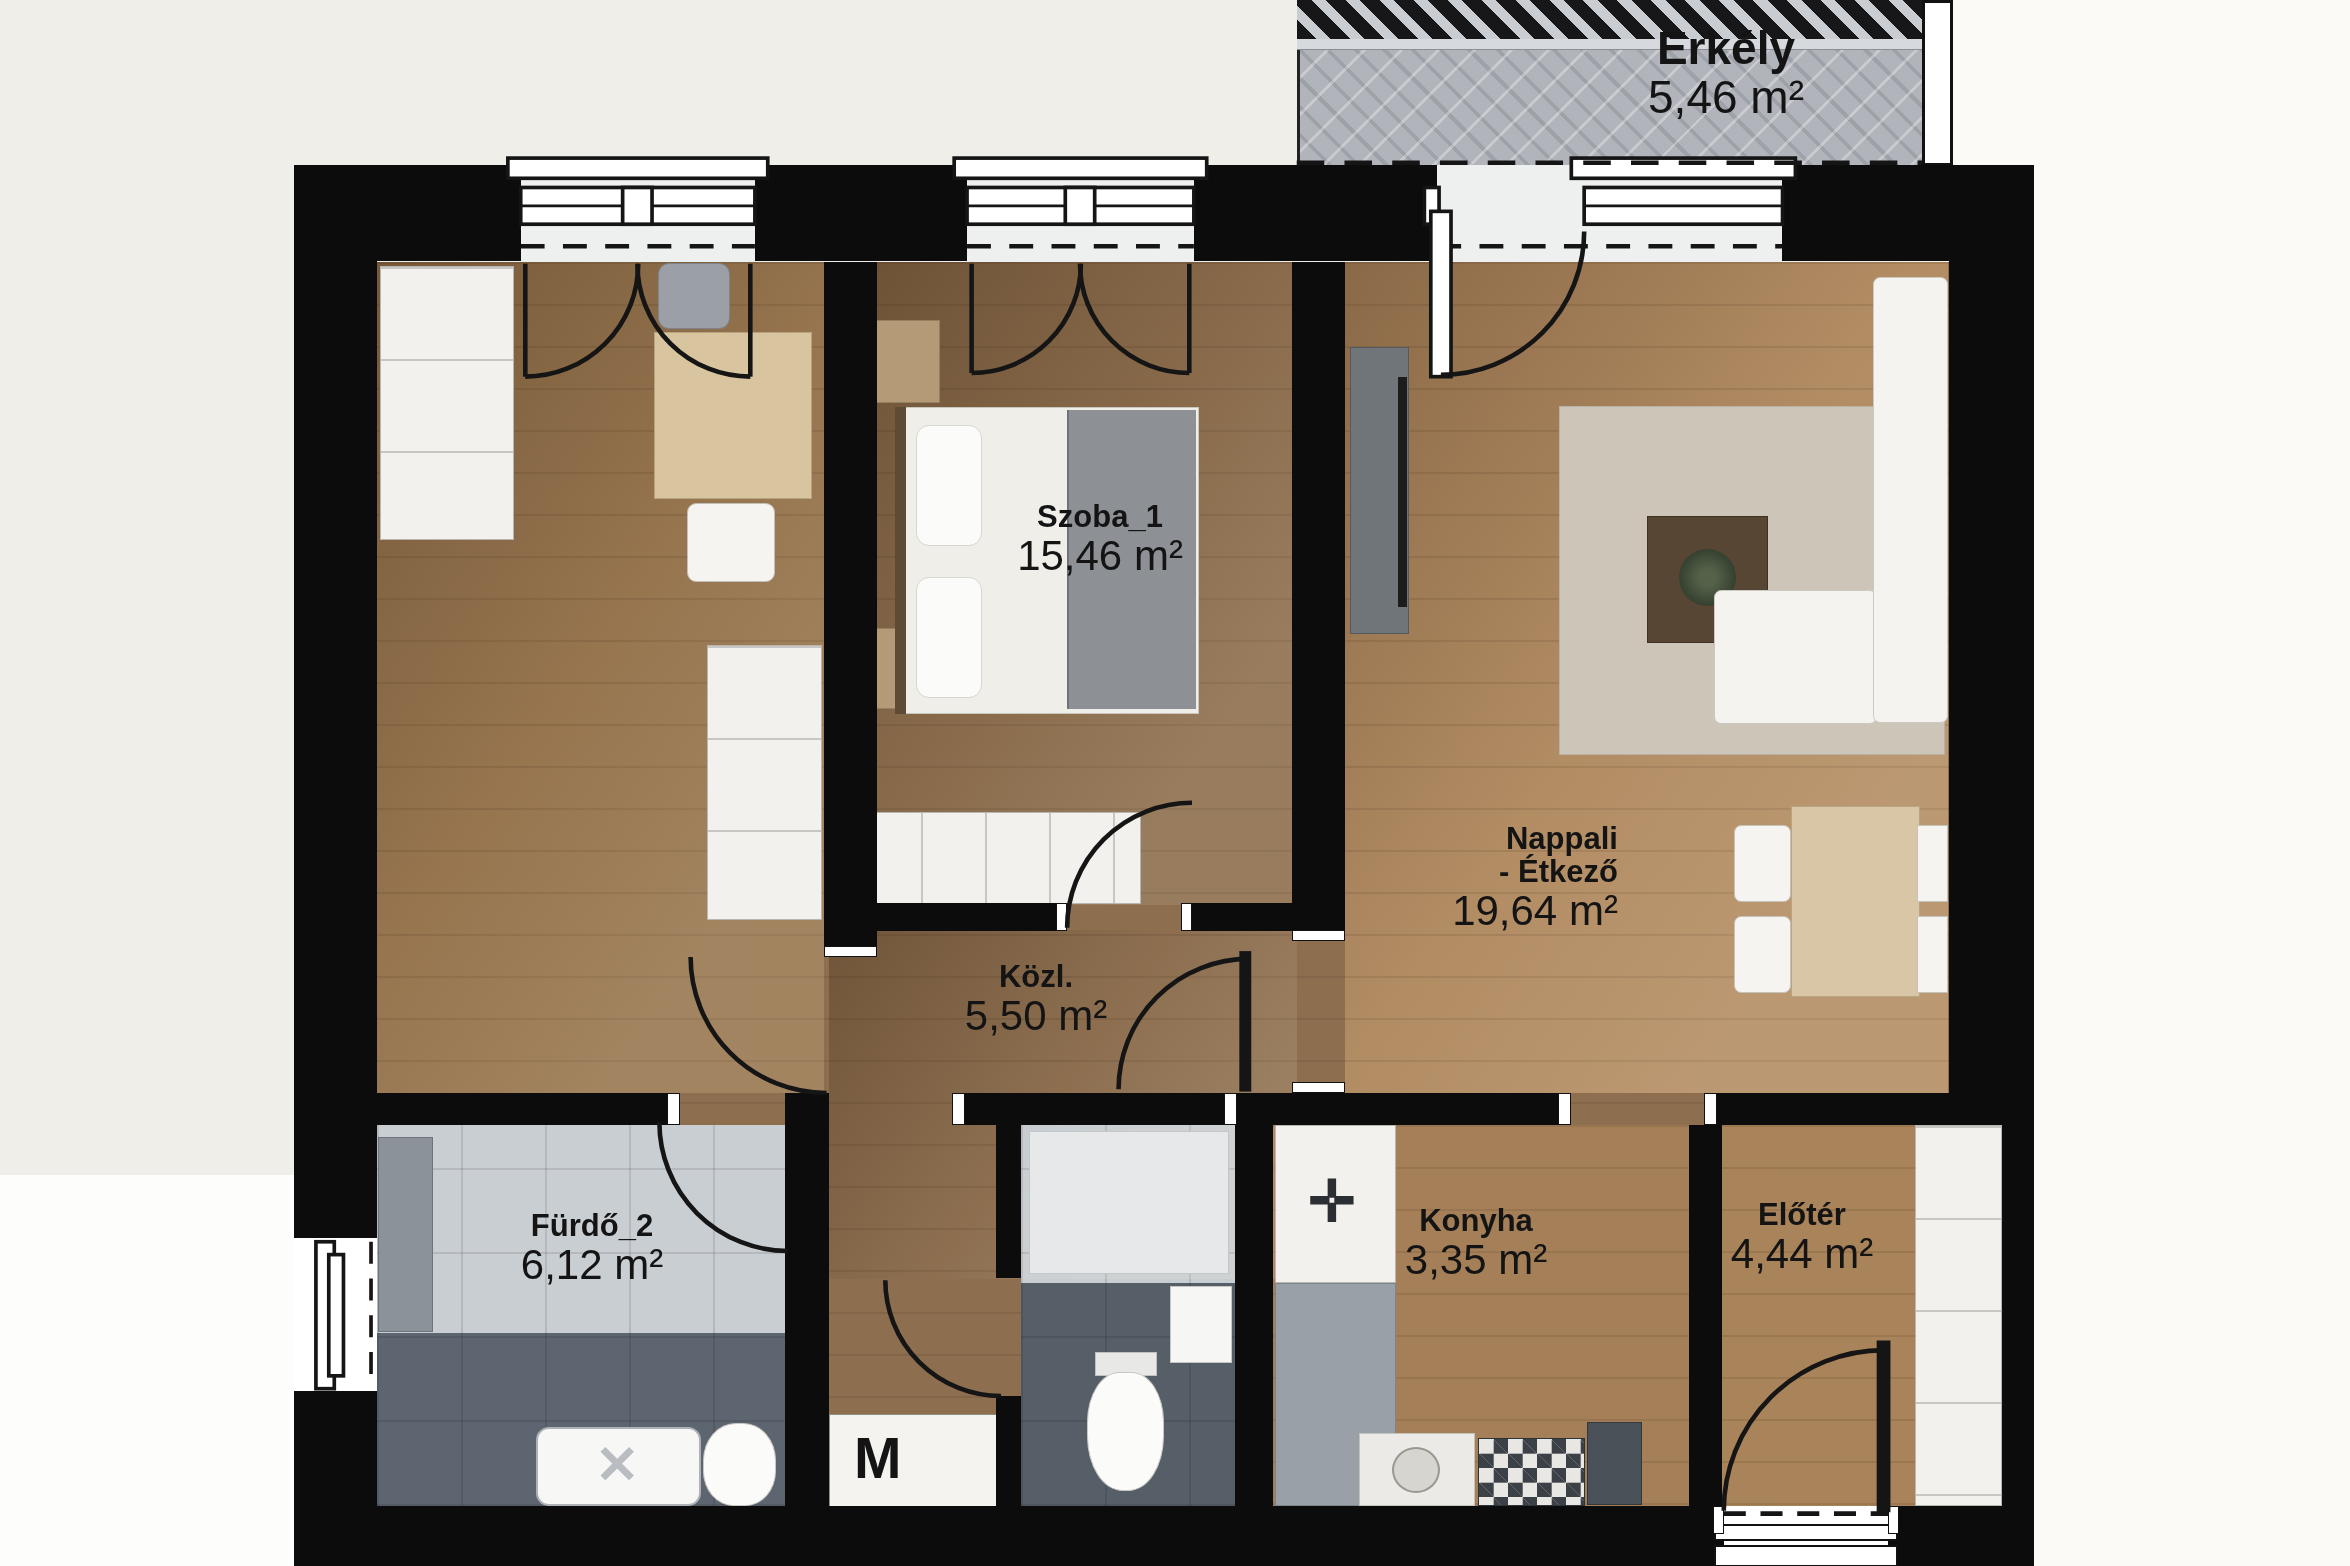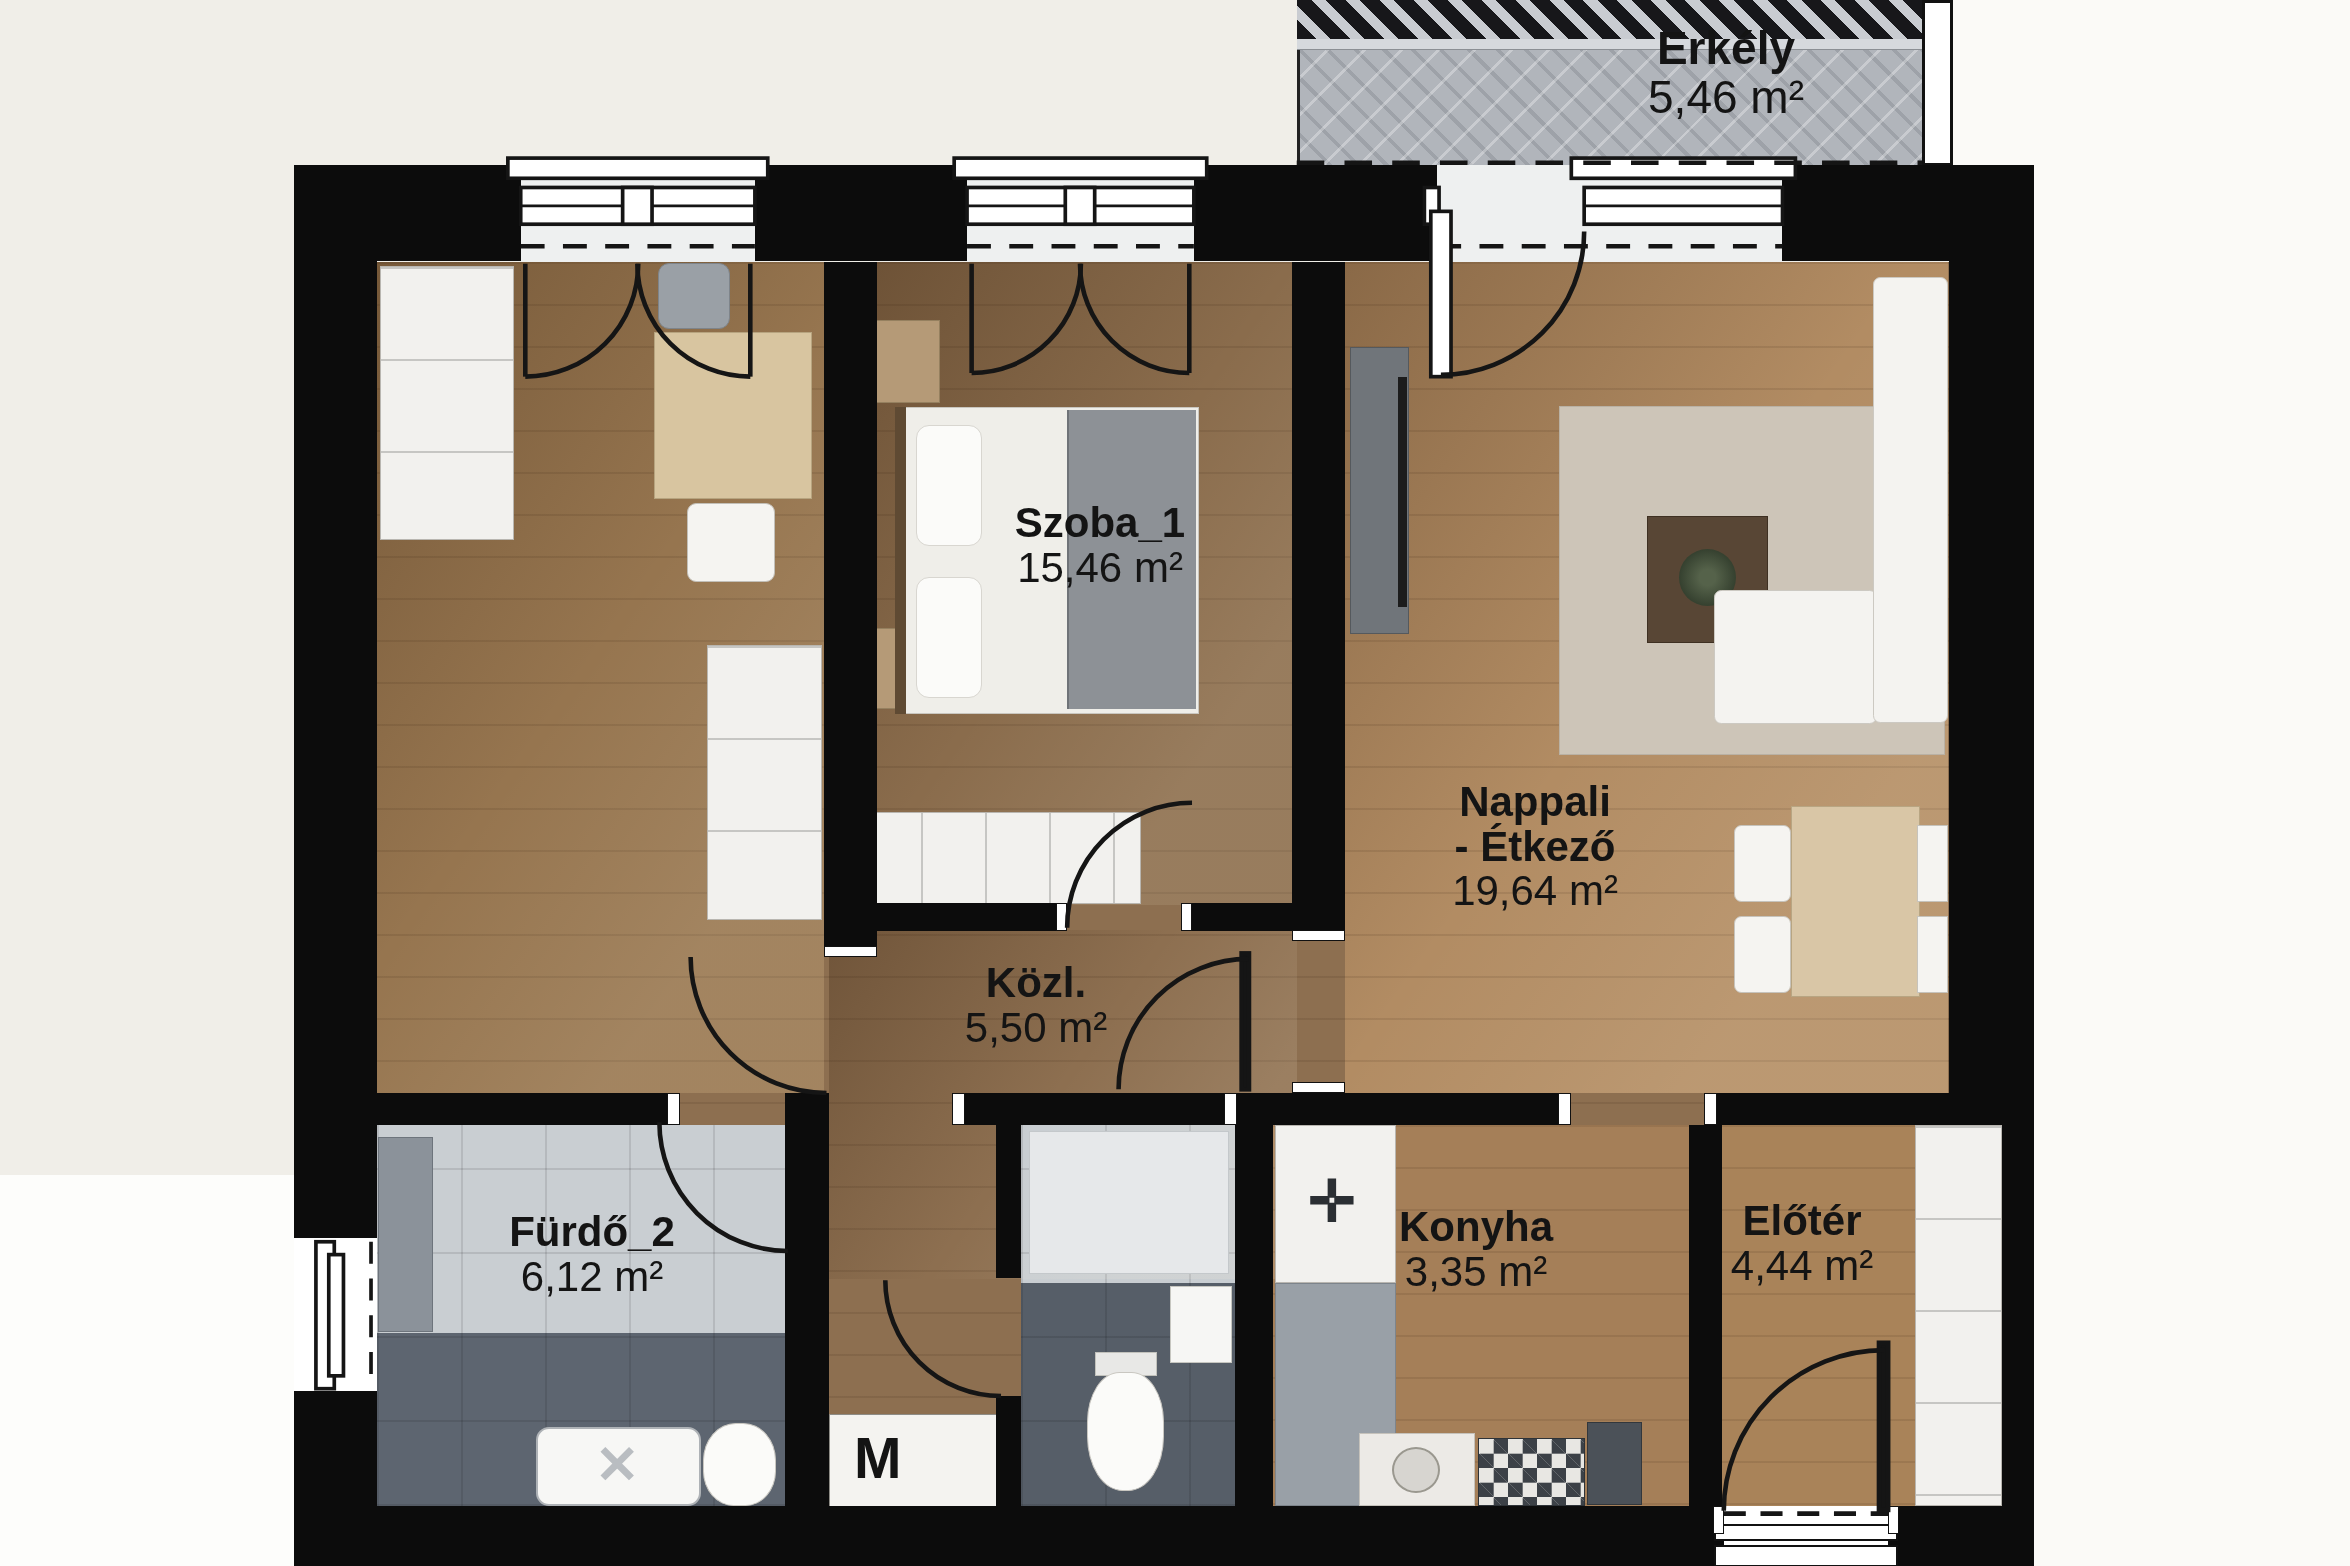--- a/index.html
+++ b/index.html
@@ -7,21 +7,21 @@
   #plan{position:relative;width:2351px;height:1567px;overflow:hidden;background:#f0eee8;
         font-family:"Liberation Sans", sans-serif;color:#141414;}
   .abs{position:absolute;}
   .wall{position:absolute;background:#0c0c0c;z-index:30;}
   .floor{position:absolute;z-index:5;}
   .furn{position:absolute;z-index:12;}
   .jamb{position:absolute;background:#ffffff;border:1.8px solid #111;z-index:34;}
   .overlay-svg{position:absolute;left:0;top:0;z-index:40;}
   .label{position:absolute;z-index:50;text-align:center;white-space:nowrap;
          transform:translateX(-50%);line-height:1.06;}
-  .label .nm{font-weight:700;font-size:42px;}
+  .label .nm{font-weight:700;font-size:31px;}
   .label .ar{font-weight:400;font-size:42px;}
   .planks{background-image:repeating-linear-gradient(180deg, rgba(40,20,5,.10) 0 1.8px, transparent 1.8px 42px);}
   .shade{background:linear-gradient(125deg, rgba(45,24,6,.30) 0%, rgba(45,24,6,0) 48%, rgba(255,242,220,.12) 78%);}
   .tilegrid{background-image:
      repeating-linear-gradient(0deg, rgba(0,0,0,.10) 0 1.8px, transparent 1.8px 84px),
      repeating-linear-gradient(90deg, rgba(0,0,0,.10) 0 1.8px, transparent 1.8px 84px);}
   .whitefurn{background:#f2f1ee;border:1.8px solid #b9b6b0;}
   .divlines-v{background-image:repeating-linear-gradient(90deg, rgba(0,0,0,.18) 0 1.8px, transparent 1.8px 64px);}
   .divlines-h{background-image:repeating-linear-gradient(180deg, rgba(0,0,0,.18) 0 1.8px, transparent 1.8px 92px);}
   .checker{background-color:#e8e7e3;
@@ -233,21 +233,21 @@
     <div class="nm" style="font-size:46px;">Erkély</div>
     <div class="ar" style="font-size:46px;">5,46 m²</div>
   </div>
 
 
   <div class="label" style="left:1100px;top:501px;">
     <div class="nm">Szoba_1</div>
     <div class="ar">15,46 m²</div>
   </div>
 
-  <div class="label" style="left:1535px;top:780px;">
+  <div class="label" style="left:1535px;top:823px;text-align:right;">
     <div class="nm">Nappali</div>
     <div class="nm">- Étkező</div>
     <div class="ar">19,64 m²</div>
   </div>
 
   <div class="label" style="left:1036px;top:961px;">
     <div class="nm">Közl.</div>
     <div class="ar">5,50 m²</div>
   </div>
 

